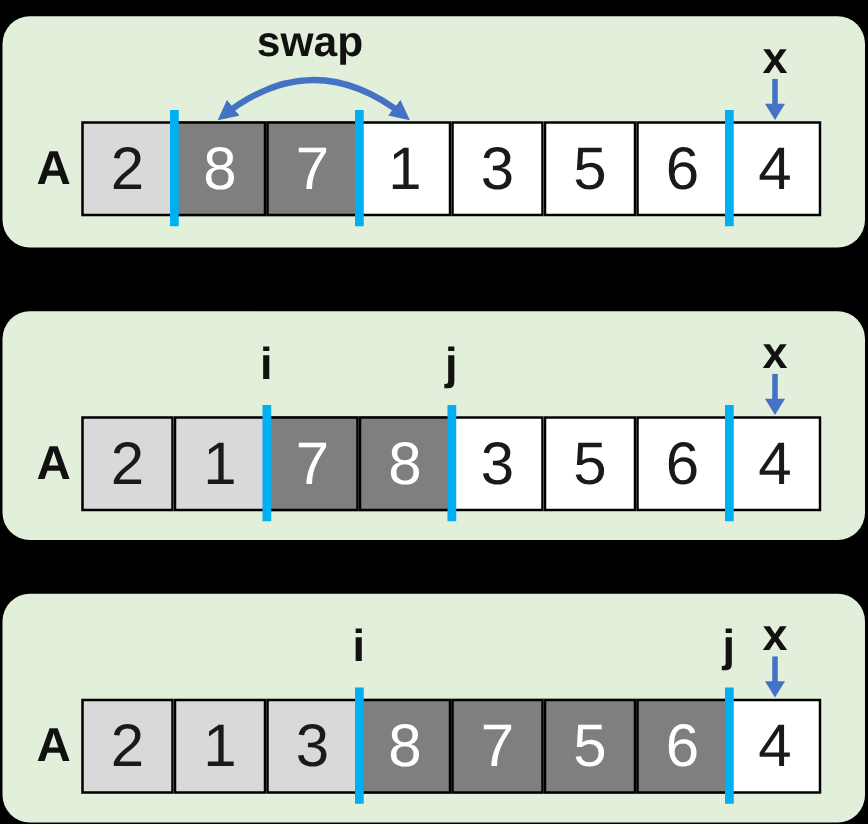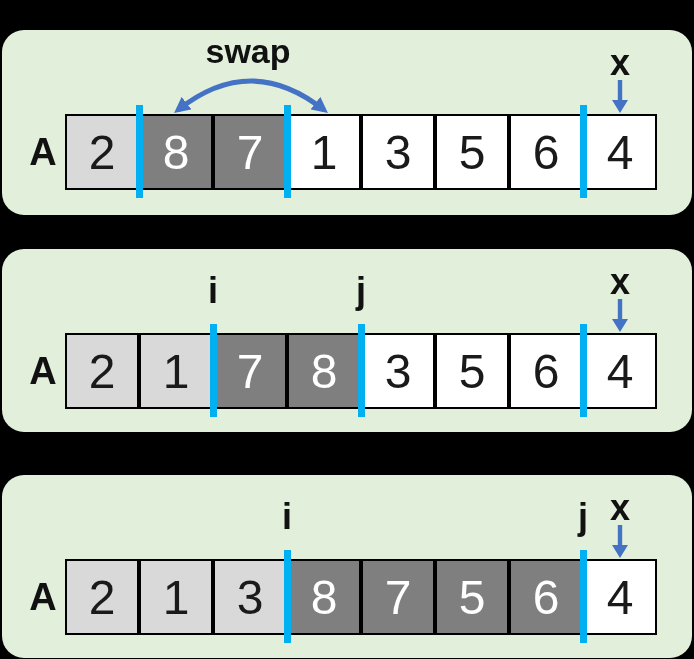--- a/index.html
+++ b/index.html
@@ -46,21 +46,21 @@
   }
   .swap-arc{
     position:absolute;left:166px;top:34px;z-index:2;
   }
 </style>
 </head>
 <body>
 
 <div id="stage" style="background: rgb(0, 0, 0);">
 
-<section class="panel" style="top: 13px; height: 185px; background: rgb(226, 239, 218); margin-top: 17px;">
+<section class="panel" style="top: 13px; height: 185px; background: rgb(226, 239, 218);">
       <div class="swap-label">swap</div>
       <svg class="swap-arc" width="166" height="54" viewBox="0 0 166 54">
         <defs>
           <marker class="arc-marker" markerUnits="userSpaceOnUse" markerWidth="16" markerHeight="16" refX="11" refY="8" orient="auto-start-reverse" id="arc-head-0">
             <path d="M0,0 L16,8 L0,16 Z" fill="#4472c4"></path>
           </marker>
         </defs>
         <path class="arc-path" d="M 10 46 Q 83 -12 156 46" fill="none" stroke-width="5" stroke="#4472c4" marker-start="url(#arc-head-0)" marker-end="url(#arc-head-0)"></path>
       </svg>
       <div class="x-label">x</div>

